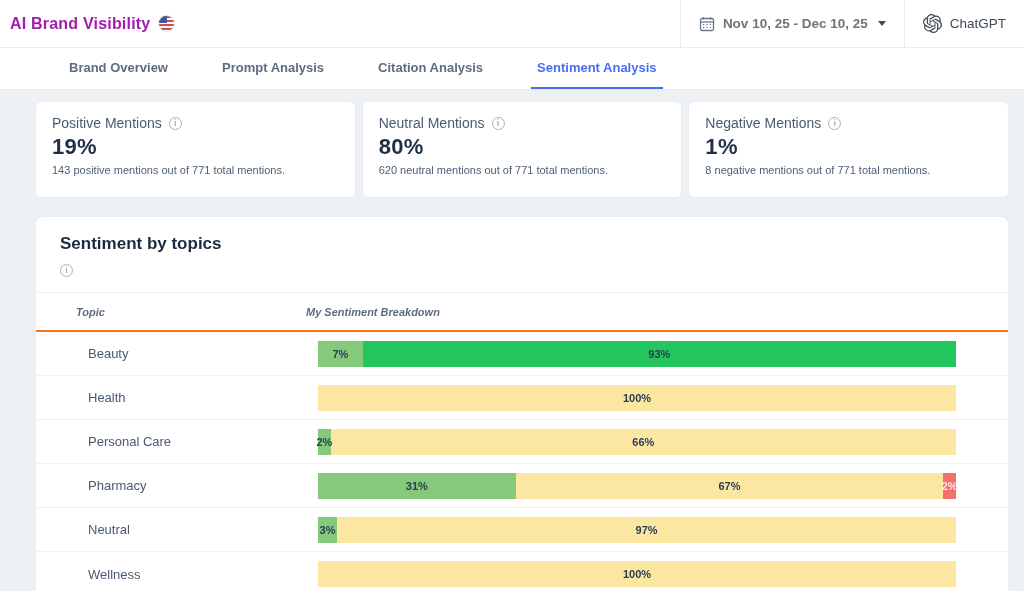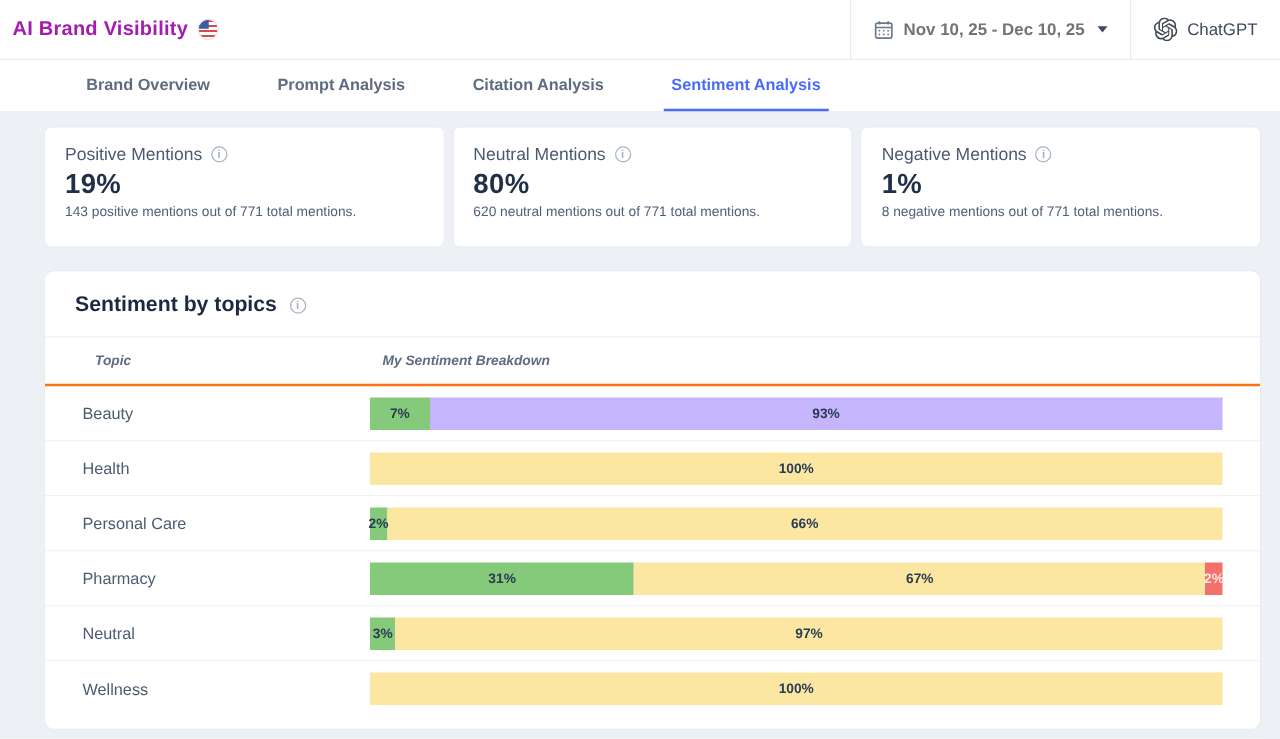--- a/index.html
+++ b/index.html
@@ -29,29 +29,29 @@
   .card { flex:1; background:#fff; border:1px solid #e9edf1; border-radius:6px; padding:13px 16px; height:97px; }
   .card-title-row { display:flex; align-items:center; gap:7px; font-size:14px; color:#4a5a70; font-weight:500; }
   .card-value { font-size:22px; font-weight:700; color:#1f2f47; margin-top:3px; letter-spacing:.3px; }
   .card-caption { font-size:11px; color:#4f6077; margin-top:4px; }
 
   .info-icon { width:13px; height:13px; min-width:13px; border:1px solid #a7b2c0; border-radius:50%; color:#a7b2c0;
                font-size:9px; line-height:1; display:inline-flex; align-items:center; justify-content:center; font-weight:700; }
 
   
   .panel { margin:18px 15px 0 35px; background:#fff; border:1px solid #e9edf1; border-radius:8px; padding-bottom:10px; }
-  .panel-header { display:flex; align-items:center; gap:10px; padding:17px 24px 15px; border-bottom:1px solid #eef0f3; }
+  .panel-header { display:flex; align-items:flex-start; gap:10px; padding:17px 24px 15px; border-bottom:1px solid #eef0f3;flex-direction:column; }
   .panel-title { font-size:17px; font-weight:700; color:#1b2a41; }
 
   .t-colhead { display:flex; align-items:center; height:39px; padding:0 40px; border-bottom:2px solid #f97316;
                font-size:11px; font-weight:700; color:#5f6c80;font-style:italic; }
   .col-topic { width:230px; }
   .col-breakdown { flex:1; }
 
-  .t-row { display:flex; align-items:center; height:44px; padding:0 30px; border-bottom:1px solid #f0f2f5; }
+  .t-row { display:flex; align-items:center; height:44px; padding:0 52px; border-bottom:1px solid #f0f2f5; }
   .t-row:last-child { border-bottom:none; }
   .topic-label { width:230px; font-size:13px; color:#4a5a72; }
   .sentiment-bar { flex:1; height:26px; display:flex; }
   .seg { position:relative; height:100%; }
   .seg-label { position:absolute; left:50%; top:50%; transform:translate(-50%,-50%); white-space:nowrap;
                font-size:11px; font-weight:700; color:#2b3c52; z-index:2; }
 </style>
 </head>
 <body>
 
@@ -134,21 +134,21 @@
     <span class="col-topic">Topic</span>
     <span class="col-breakdown">My Sentiment Breakdown</span>
   </div>
   <div id="table-body">
       <div class="t-row">
         <span class="topic-label">Beauty</span>
         <div class="sentiment-bar">
           <div class="seg" style="width: 7%; background: rgb(133, 202, 123);">
             <span class="seg-label" style="color: rgb(43, 60, 82);">7%</span>
           </div>
-          <div class="seg" style="width: 93%; background: #c4b5fd;">
+          <div class="seg" style="width: 93%; background: #22c55e;">
             <span class="seg-label" style="color: rgb(43, 60, 82);">93%</span>
           </div>
         </div>
       </div>
       <div class="t-row">
         <span class="topic-label">Health</span>
         <div class="sentiment-bar">
           <div class="seg" style="width: 100%; background: rgb(251, 231, 162);">
             <span class="seg-label" style="color: rgb(43, 60, 82);">100%</span>
           </div>

